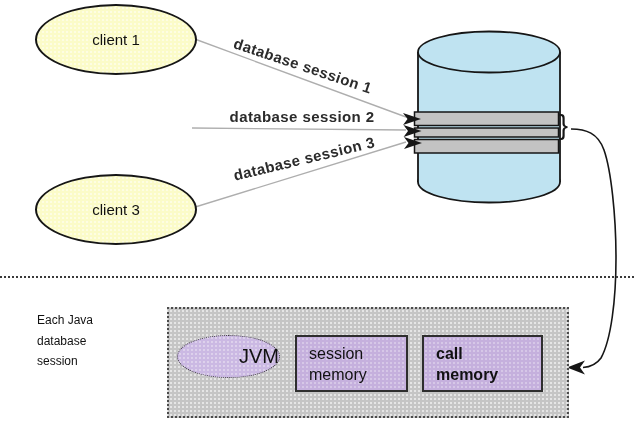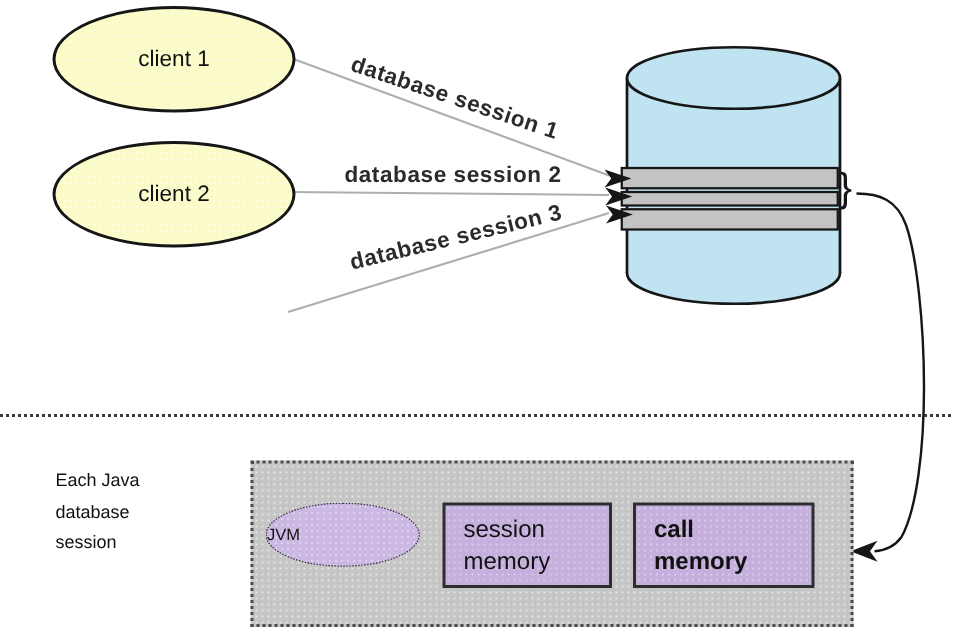--- a/index.html
+++ b/index.html
@@ -60,21 +60,21 @@
     background-image:radial-gradient(rgba(255,255,255,.55) .8px, transparent 1px);
     background-size:4px 4px;
     border:2px dotted #4c4c4c;
   }
   .jvm{
     position:absolute;left:177px;top:335px;width:101px;height:41px;border-radius:50%;
     background:var(--jvm-fill);
     background-image:radial-gradient(rgba(255,255,255,.35) .7px, transparent .9px);
     background-size:4px 4px;
     border:1.5px dotted #3c3c3c;
-    display:flex;align-items:center;justify-content:flex-start;font-size:11px;
+    display:flex;align-items:center;justify-content:flex-end;font-size:20px;
   }
   .mem{
     position:absolute;top:335px;height:57px;
     background:var(--memory-fill);
     background-image:radial-gradient(rgba(255,255,255,.3) .7px, transparent .9px);
     background-size:4px 4px;
     border:2px solid #2e2e2e;
     display:flex;align-items:center;
     font-size:16px;line-height:21px;white-space:pre-line;
     box-sizing:border-box;padding-left:12px;
@@ -115,22 +115,22 @@
       <path class="pointer-curve" d="M 571 129 C 586 129 598 133 604 150 C 611 170 616 215 616 258 C 616 300 611 340 601 358 C 596 365 590 367 583 367.5"></path>
       <polygon class="arrowhead" points="567,367.5 585,360.5 580,367.5 585,374.5"></polygon>
     </g>
 
     <line class="divider" x1="0" y1="277" x2="635" y2="277"></line>
   </svg>
 
   <div class="client c1">
     <span>client 1</span>
   </div>
-  <div class="client c2">
-    <span>client 2</span>
+  <div class="client c3">
+    <span>client 3</span>
   </div>
 
   <div class="session-label s1">database session 1</div>
   <div class="session-label s2">database session 2</div>
   <div class="session-label s3">database session 3</div>
 
   <div class="brace">}</div>
 
   <div class="caption">Each Java
 database

